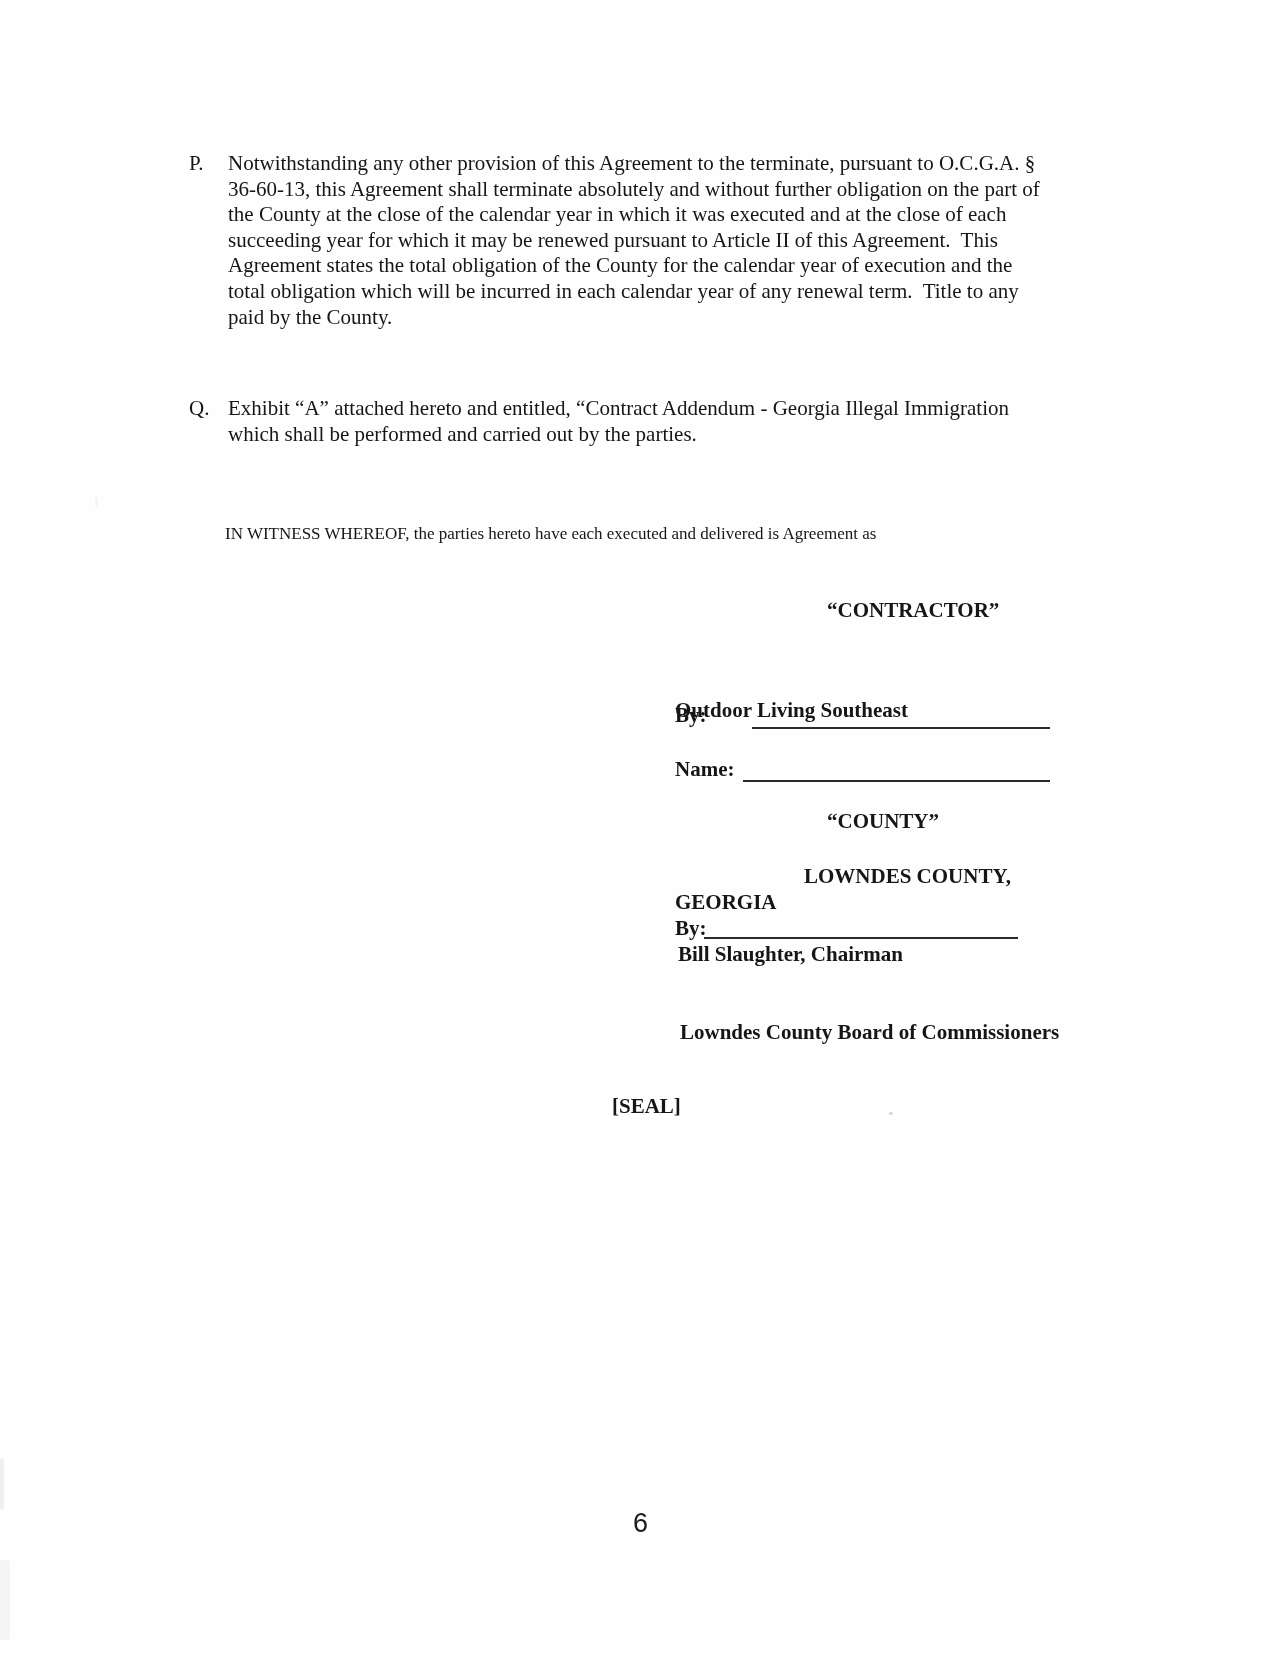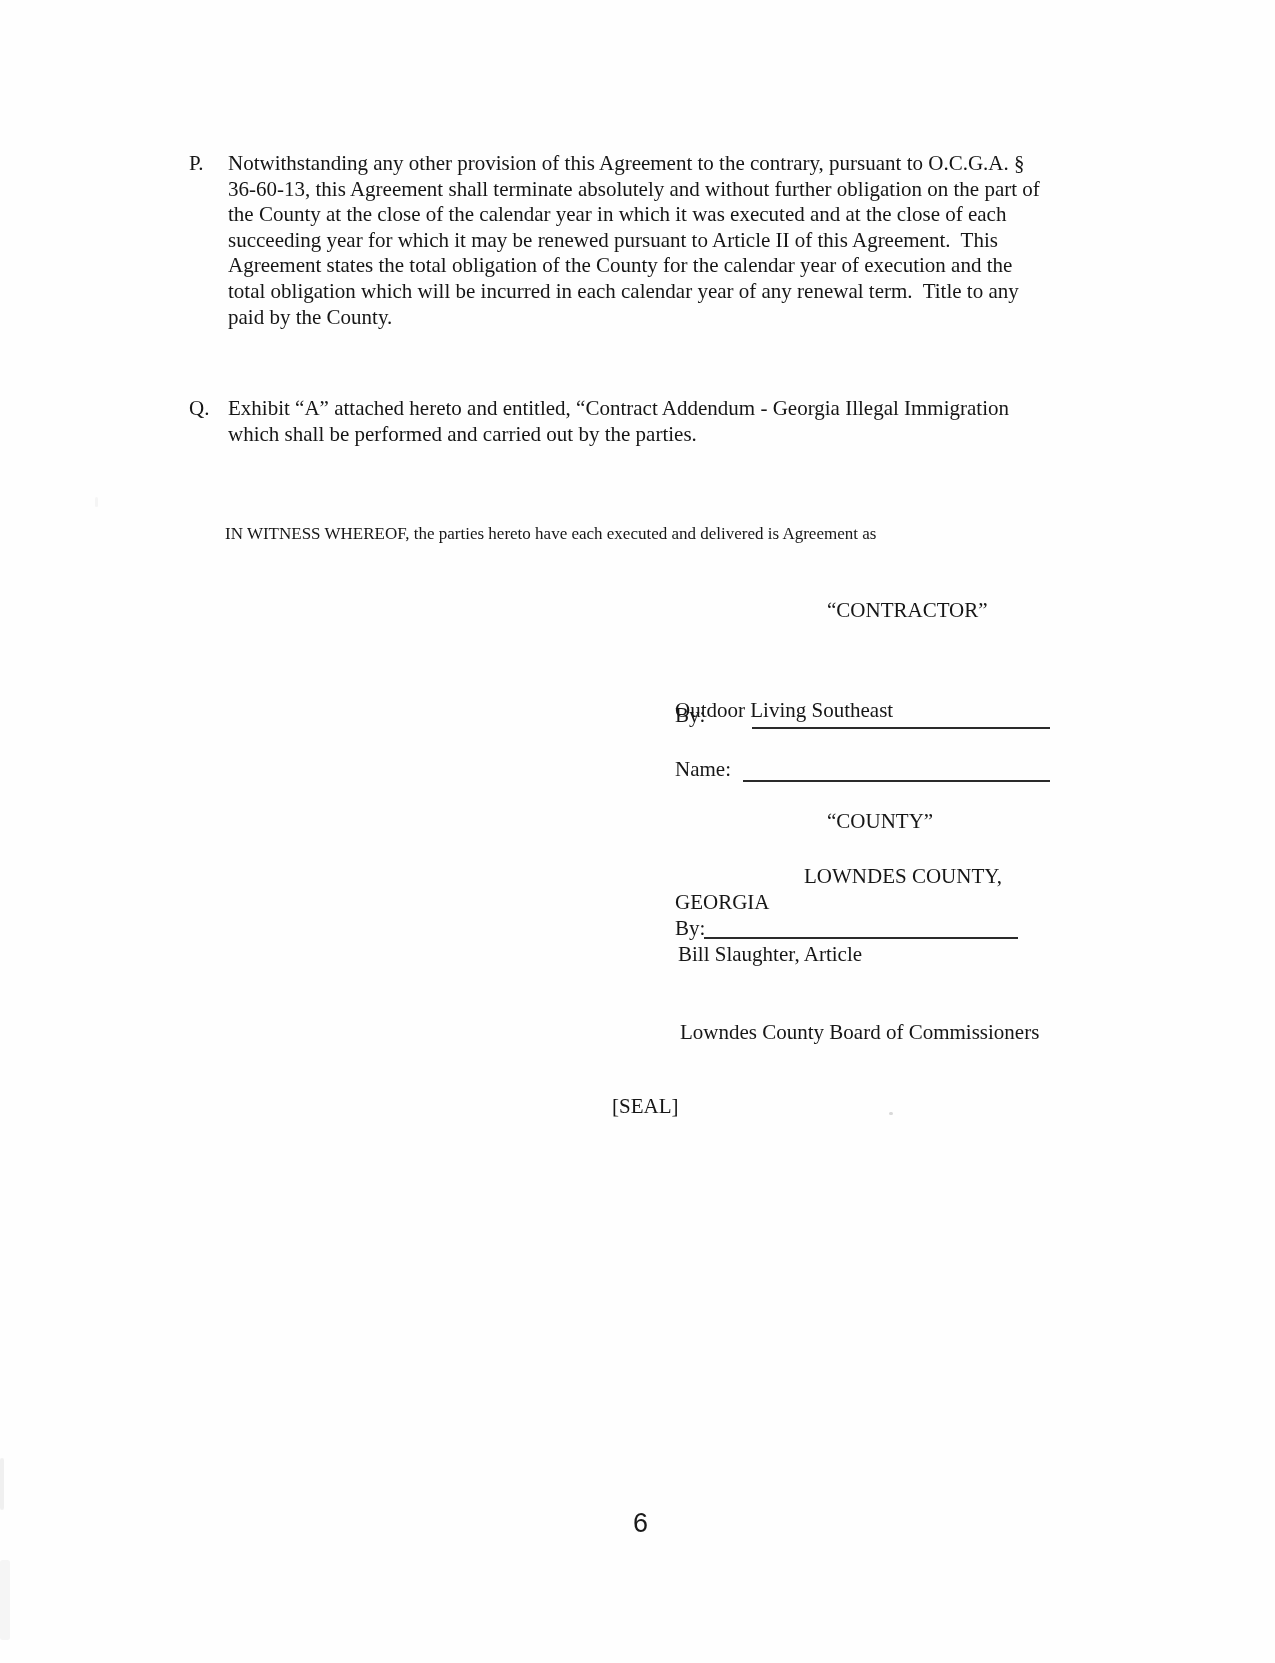--- a/index.html
+++ b/index.html
@@ -29,20 +29,21 @@
   .witness {
     font-size: 17px;
     line-height: 25.6px;
     width: 980px;
   }
   .witness .first { text-indent: 73px; }
   .sigtext {
     font-size: 21px;
     line-height: 25.6px;
     white-space: pre;
+    font-weight: bold;
   }
   .sigline {
     height: 0;
     border-bottom: 2px solid #2a2a2a;
   }
   .pagenum {
     font-family: "Liberation Sans", sans-serif;
     font-size: 27px;
     color: #1a1a1a;
   }
@@ -52,21 +53,21 @@
   }
 </style>
 </head>
 <body>
 
 <div class="page">
 
   <div class="abs para" style="top:151px; left:189px; width:930px;">
     <div class="label">P.</div>
     <div>
-      <div class="line">Notwithstanding any other provision of this Agreement to the contrary, pursuant to O.C.G.A. §</div>
+      <div class="line">Notwithstanding any other provision of this Agreement to the terminate, pursuant to O.C.G.A. §</div>
       <div class="line">36-60-13, this Agreement shall terminate absolutely and without further obligation on the part of</div>
       <div class="line">the County at the close of the calendar year in which it was executed and at the close of each</div>
       <div class="line">succeeding year for which it may be renewed pursuant to Article II of this Agreement.  This</div>
       <div class="line">Agreement states the total obligation of the County for the calendar year of execution and the</div>
       <div class="line">total obligation which will be incurred in each calendar year of any renewal term.  Title to any</div>
       <div class="line">paid by the County.</div>
     </div>
   </div>
 
   <div class="abs para" style="top:396px; left:189px; width:930px;">
@@ -93,21 +94,21 @@
 
   <div class="abs sigtext" style="top:809px; left:827px;">“COUNTY”</div>
 
   <div class="abs sigtext" style="top:864px; left:804px;">LOWNDES COUNTY,</div>
 
   <div class="abs sigtext" style="top:890px; left:675px;">GEORGIA</div>
 
   <div class="abs sigtext" style="top:916px; left:675px;">By:</div>
   <div class="abs sigline" style="top:937px; left:704px; width:314px;"></div>
 
-  <div class="abs sigtext" style="top:942px; left:678px;">Bill Slaughter, Article</div>
+  <div class="abs sigtext" style="top:942px; left:678px;">Bill Slaughter, Chairman</div>
 
   <div class="abs sigtext" style="top:1020px; left:680px;">Lowndes County Board of Commissioners</div>
 
   <div class="abs sigtext" style="top:1094px; left:612px;">[SEAL]</div>
 
   <div class="abs pagenum" style="top:1508px; left:633px;">6</div>
 
   <div class="abs smudge" style="top:1458px; left:0; width:4px; height:52px; opacity:.8;"></div>
   <div class="abs smudge" style="top:1560px; left:0; width:10px; height:80px; opacity:.5;"></div>
   <div class="abs smudge" style="top:1112px; left:889px; width:4px; height:3px; background:#d9d9d9;"></div>

